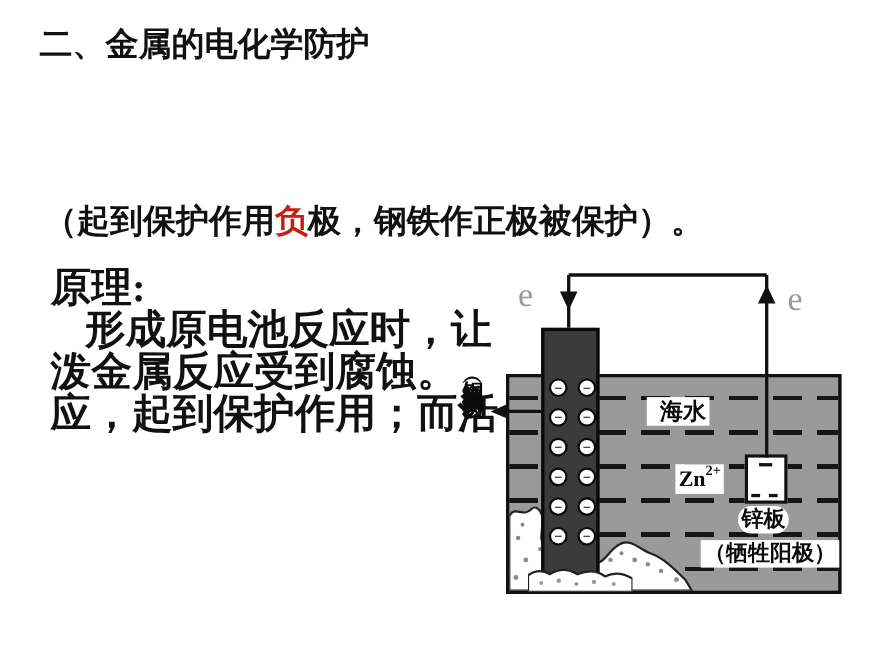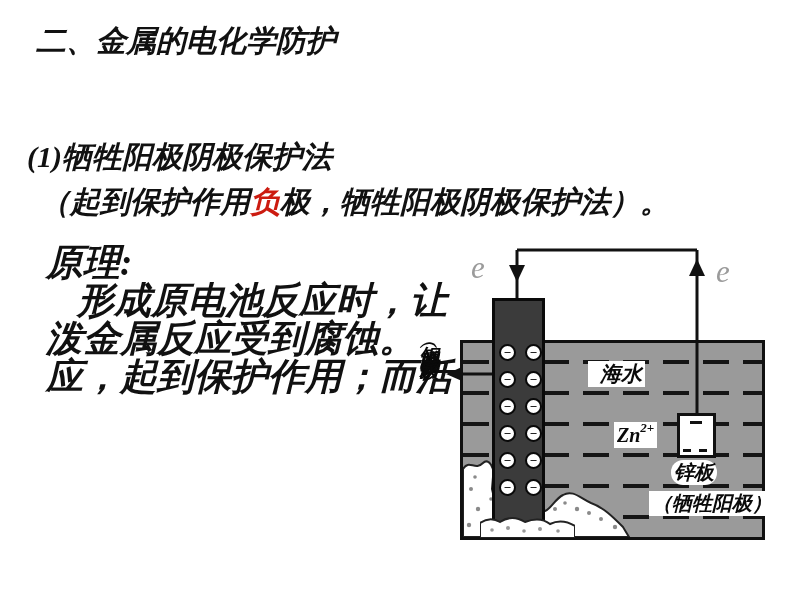--- a/index.html
+++ b/index.html
@@ -1,20 +1,20 @@
 <!DOCTYPE html>
 <html><head>
 <meta charset="utf-8">
 <style>
   html,body{margin:0;padding:0;}
   body{
     width:800px;height:600px;background:#ffffff;position:relative;overflow:hidden;
     font-family:"Liberation Serif","DejaVu Serif",serif;
   }
-  .slide{position:absolute;inset:0;font-style:italic;}
+  .slide{position:absolute;inset:0;}
 
   
   .t{position:absolute;font-weight:bold;color:#111;white-space:nowrap;font-size:30px;line-height:34px;}
   .title{left:36px;top:24px;}
   .subtitle{left:33px;top:84px;}
   .method{left:27px;top:140px;}
   .note{left:40px;top:185px;}
   .red{color:#cc1b10;}
   .principle{
     position:absolute;left:46px;top:244px;width:400px;
@@ -55,21 +55,21 @@
   .e-right{left:306px;top:16px;}
 
   .lbl{
     position:absolute;background:#ffffff;color:#0a0a0a;font-weight:bold;
     white-space:nowrap;z-index:5;padding:1px 3px;line-height:1.15;
   }
   .seawater{left:178px;top:121px;font-size:21px;padding-left:12px;}
   .znion{left:204px;top:182px;font-size:20px;text-align:center;}
   .znion sup{font-size:13px;position:relative;top:-2px;}
   .znplate{left:261px;top:220px;font-size:20px;border-radius:12px;}
-  .anode{left:239px;top:251px;font-size:20px;}
+  .anode{left:227px;top:251px;font-size:20px;}
 
   .zincplate{
     position:absolute;left:267px;top:173px;width:39px;height:45px;
     background:#fff;border:3px solid #111;box-sizing:border-box;z-index:4;
   }
   .zp-dash{position:absolute;background:#111;height:3px;}
   .zp-top{width:12px;left:10px;top:5px;}
   .zp-b1{width:8px;left:3px;bottom:3px;}
   .zp-b2{width:8px;left:19px;bottom:3px;}
 
@@ -78,23 +78,22 @@
     writing-mode:vertical-rl;text-orientation:upright;
     font-weight:bold;font-size:19px;letter-spacing:2px;color:#0a0a0a;white-space:nowrap;
   }
 </style>
 </head>
 <body>
 
 <div class="slide">
 
   <div class="t title">二、金属的电化学防护</div>
-  <div class="t method">(1)牺牲阳极阴极保护法</div>
 
-  <div class="t note"><span>（起到保护作用</span><span class="red">负</span><span>极，牺牲阳极阴极保护法）。</span></div>
+  <div class="t note"><span>（起到保护作用</span><span class="red">负</span><span>极，钢铁作正极被保护）。</span></div>
 
   <div class="principle">
     <div>原理:</div>
     <div class="pi">形成原电池反应时，让</div>
     <div>泼金属反应受到腐蚀。</div>
     <div>应，起到保护作用；而活</div>
   </div>
 
   <div class="diagram">
 

